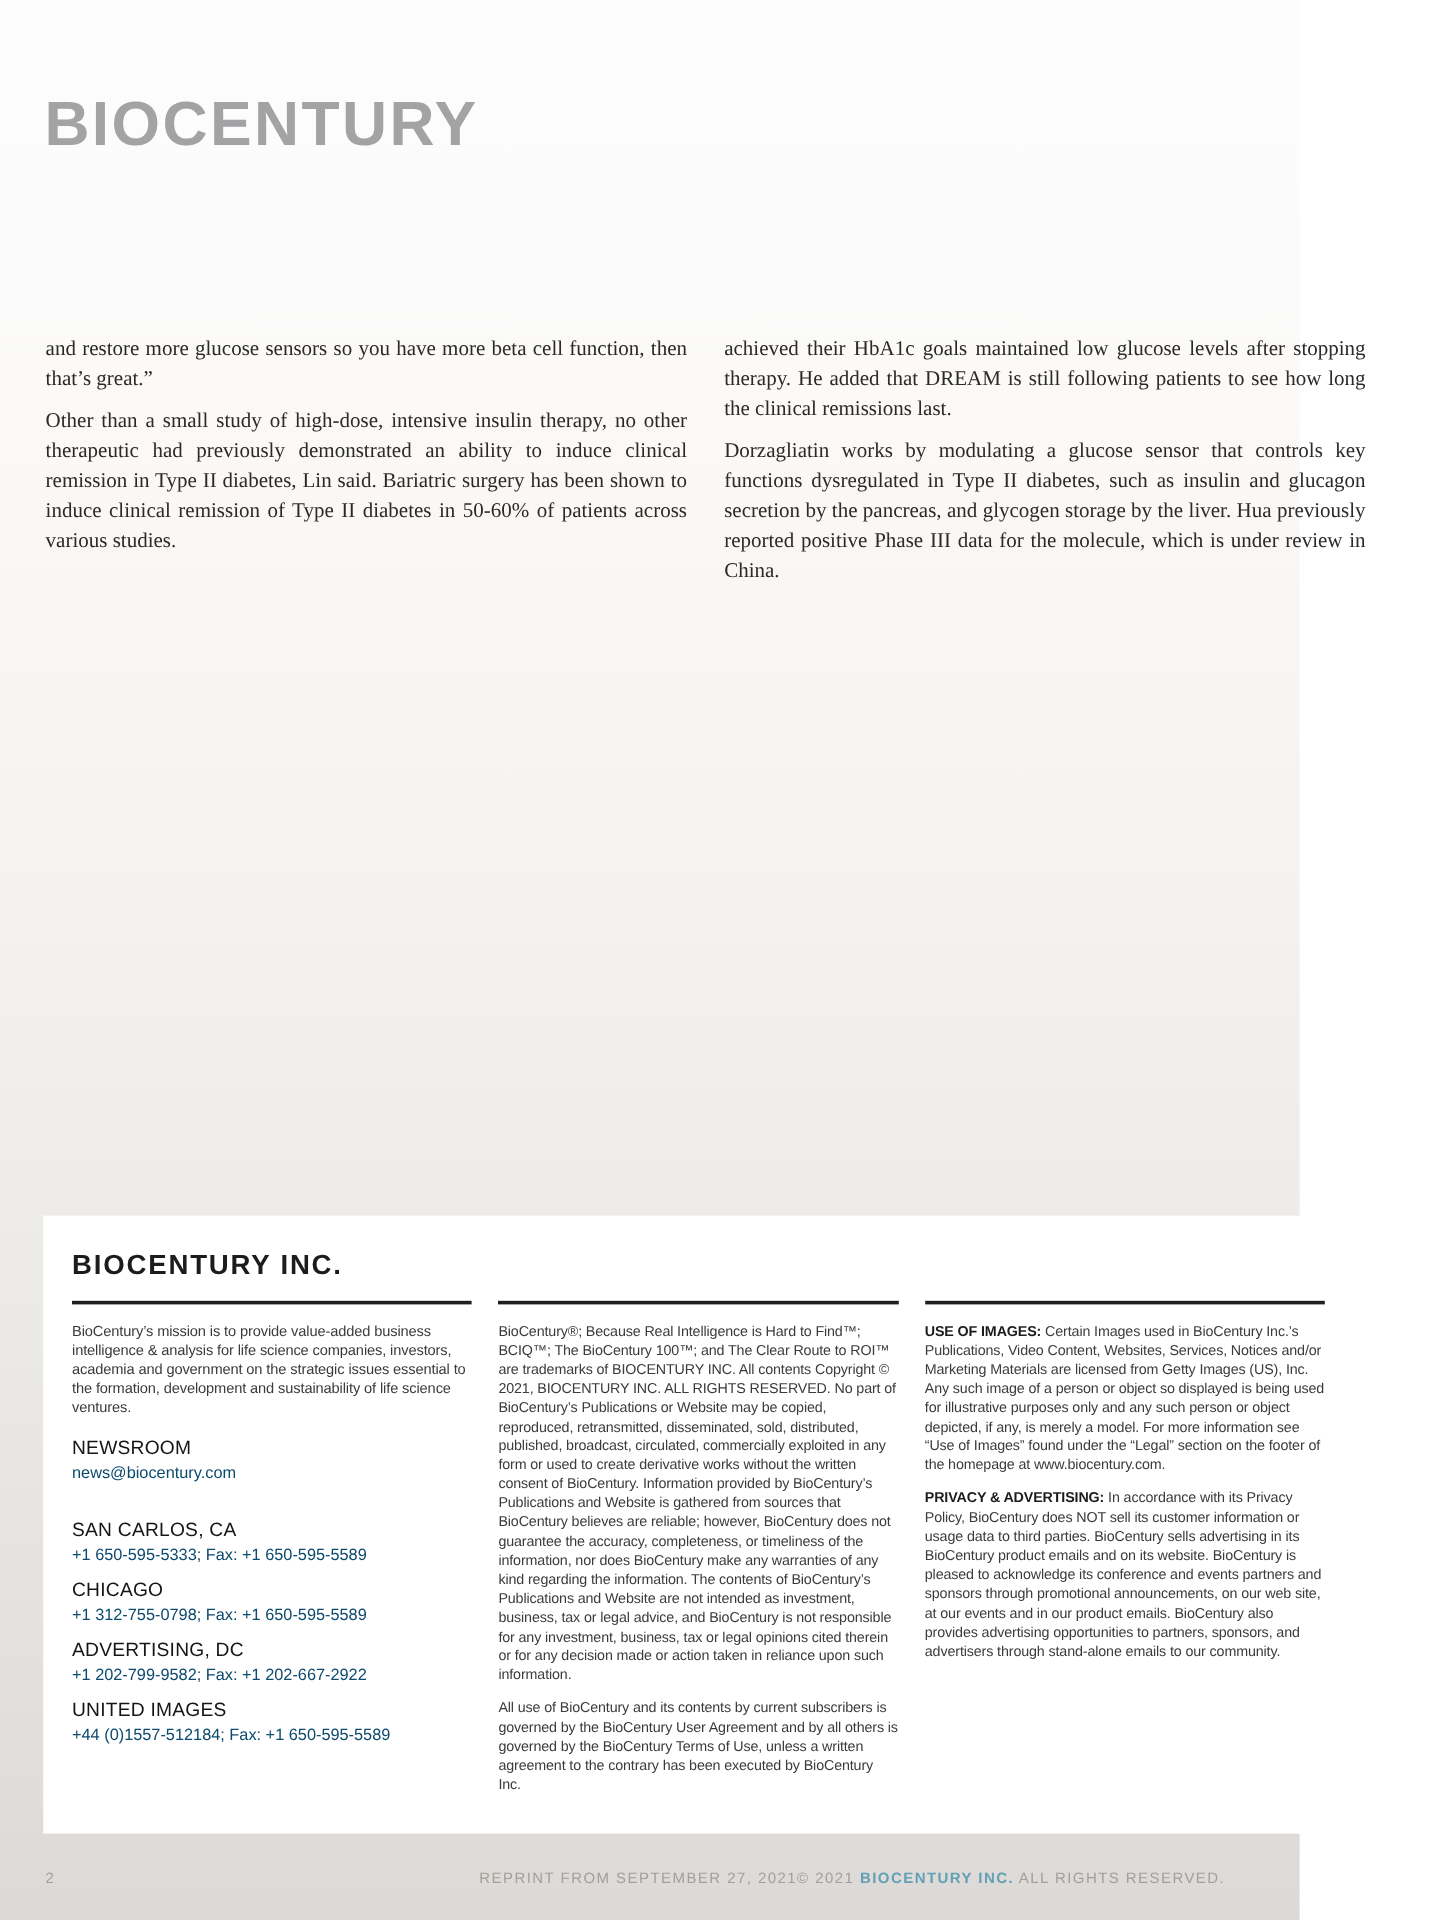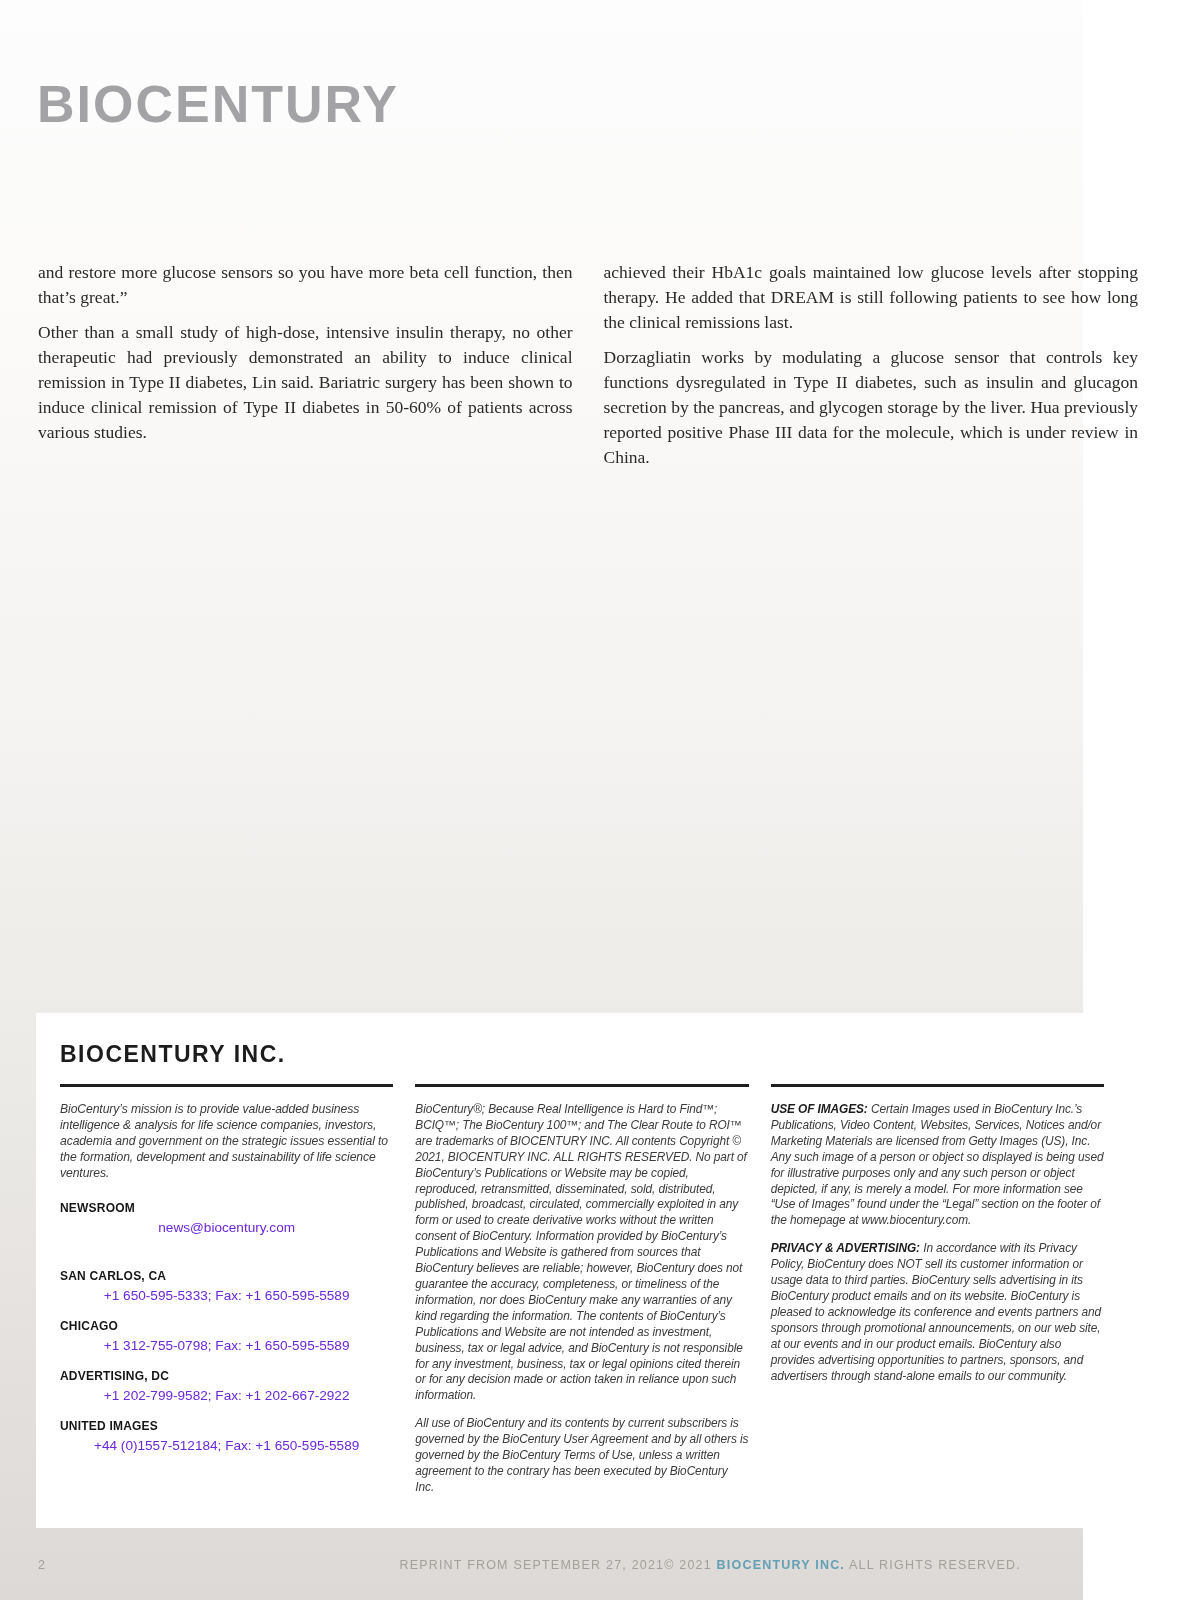--- a/index.html
+++ b/index.html
@@ -18,21 +18,21 @@
 
   
   .logo {
     position: absolute; left: 37px; top: 74px;
     font-size: 52px; font-weight: bold;
     letter-spacing: 2px; color: #a3a3a5;
   }
 
   
   .article {
-    position: absolute; left: 38px; top: 260px; width: 1100px;
+    position: absolute; left: 38px; top: 278px; width: 1100px;
     display: grid; grid-template-columns: 1fr 1fr; column-gap: 20px; gap: 31px;
   }
   .article p {
     margin: 0 0 10px 0;
     font-family: "Liberation Serif", serif;
     font-size: 17.5px; line-height: 25px;
     color: #2b2a28; text-align: justify;
   }
 
   
@@ -45,30 +45,30 @@
   .info-heading {
     font-size: 23px; font-weight: bold; letter-spacing: 1.5px;
     color: #1c1c1c; margin: 4px 0 16px 0;
   }
   .info-cols {
     display: grid; grid-template-columns: 1fr 1fr 1fr; column-gap: 22px;
   }
   .col-rule { height: 3px; background: #1e1e1e; margin-bottom: 15px; }
   .info-cols .small {
     font-size: 11.9px; line-height: 15.9px; color: #3b3b3b;
-    letter-spacing: -0.1px; margin: 0 0 12px 0; font-style: italic;
+    letter-spacing: -0.1px; margin: 0 0 12px 0;
   }
   .lead { font-weight: bold; color: #1c1c1c; }
   .lead::after { content: " "; }
   .contact { margin-bottom: 10px; }
   .contact .label {
-    font-size: 12px; font-weight: bold; color: #161616;
+    font-size: 16px; font-weight: normal; color: #161616;
     line-height: 20px; letter-spacing: 0.2px;
   }
-  .contact .value { font-size: 13.6px; color: #6d28d9; line-height: 20px; text-align: center; }
+  .contact .value { font-size: 13.6px; color: #0c4a6e; line-height: 20px; }
   .contact.gap-after { margin-bottom: 28px; }
   .mission { margin-bottom: 16px !important; font-size: 12.2px !important; }
 
   
   .bottom-bar {
     position: absolute; left: 38px; right: 62px; top: 1558px;
     display: flex; align-items: baseline;
     font-size: 12.5px; letter-spacing: 1.2px;
     color: #a2a09b;
   }

